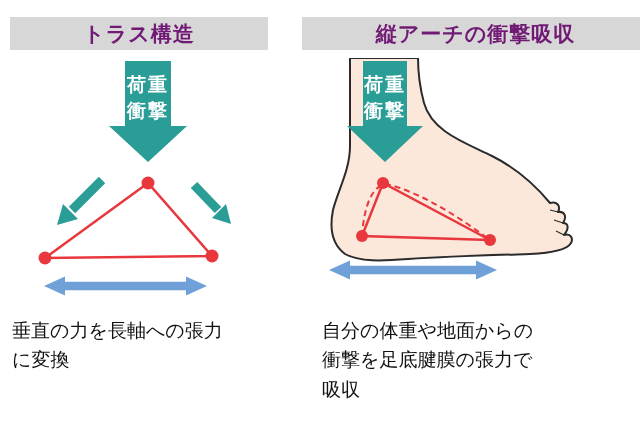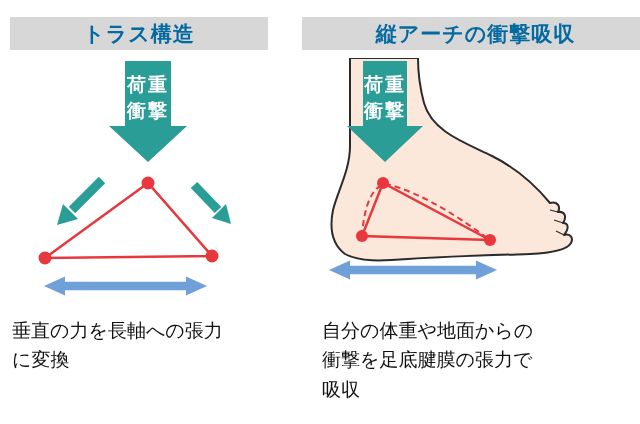--- a/index.html
+++ b/index.html
@@ -1,21 +1,21 @@
 <!DOCTYPE html>
 <html><head>
 <meta charset="utf-8">
 <style>
   html,body{margin:0;padding:0;background:#fff;}
   #page{position:relative;width:640px;height:424px;background:#ffffff;overflow:hidden;
         font-family:"Liberation Sans","DejaVu Sans",sans-serif;}
   .panel-header{position:absolute;top:17px;height:33px;background:#d7d7d7;
         display:flex;align-items:center;justify-content:center;
         font-family:"Liberation Serif","DejaVu Serif",serif;
-        font-weight:bold;font-size:21px;color:#0369a1;letter-spacing:1px;}
+        font-weight:bold;font-size:21px;color:#701a75;letter-spacing:1px;}
   #left-header{left:10px;width:258px;}
   #right-header{left:302px;width:347px;}
   .diagram{position:absolute;top:58px;}
   #left-svg{left:10px;}
   #right-svg{left:320px;}
   .caption{position:absolute;top:316px;margin:0;font-size:19px;line-height:1.55;
         color:#111;white-space:pre-line;}
   #left-caption{left:12px;width:295px;}
   #right-caption{left:322px;width:305px;}
   .arrow-label{font-family:"Liberation Serif","DejaVu Serif",serif;

